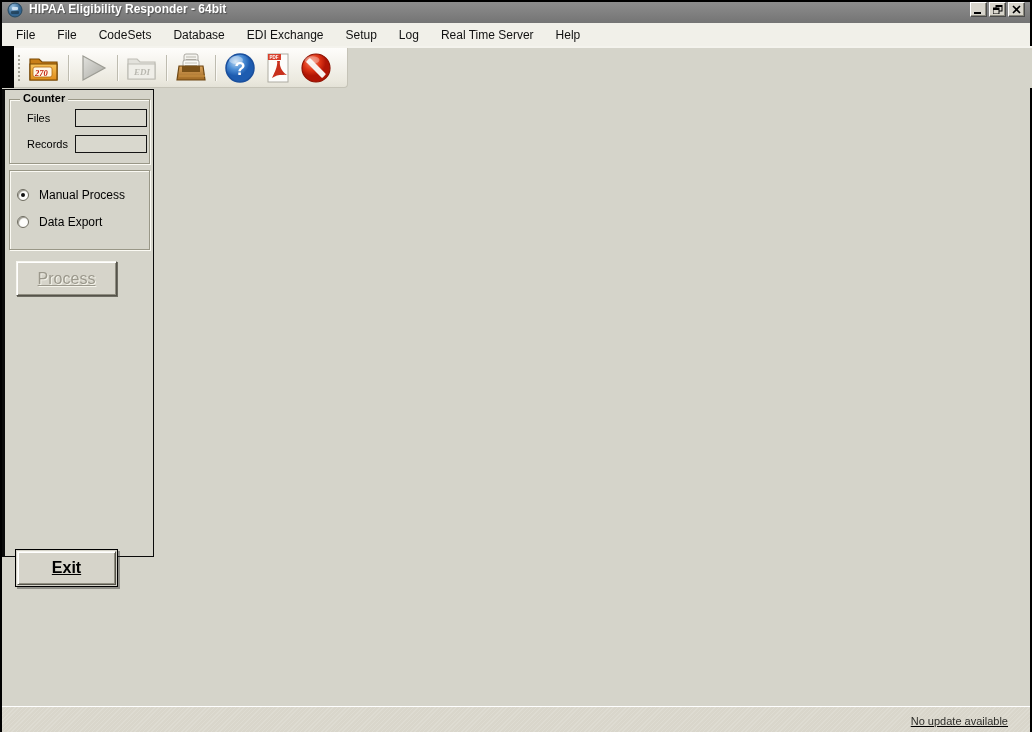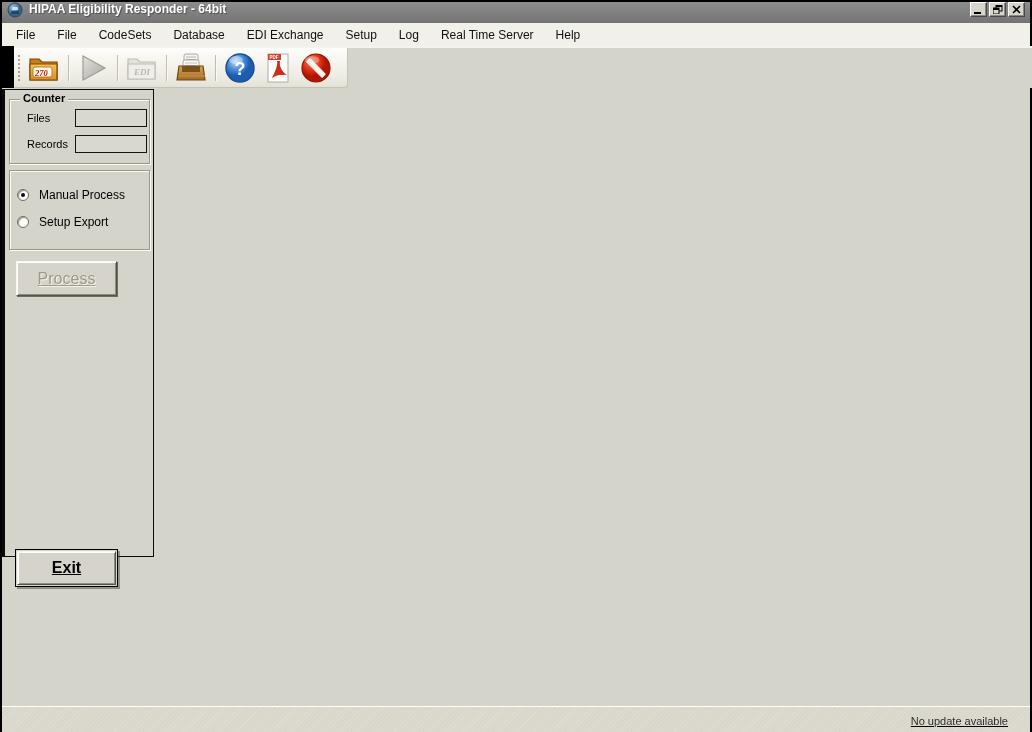--- a/index.html
+++ b/index.html
@@ -250,21 +250,21 @@
         <input class="cnt-input" style="left: 65px; top: 35px;" type="text" readonly="" value="">
       </div>
 
       <div class="groupbox" id="gb-mode">
         <div class="radio-row" style="top:17px;">
           <span class="radio-circ checked"></span>
           <span class="radio-label">Manual Process</span>
         </div>
         <div class="radio-row" style="top:44px;">
           <span class="radio-circ"></span>
-          <span class="radio-label">Setup Export</span>
+          <span class="radio-label">Data Export</span>
         </div>
       </div>
 
       <div class="btn3d" id="process-btn">Process</div>
 
       <div id="exit-wrap">
         <div class="btn3d" id="exit-btn">Exit</div>
       </div>
 
     </div>

